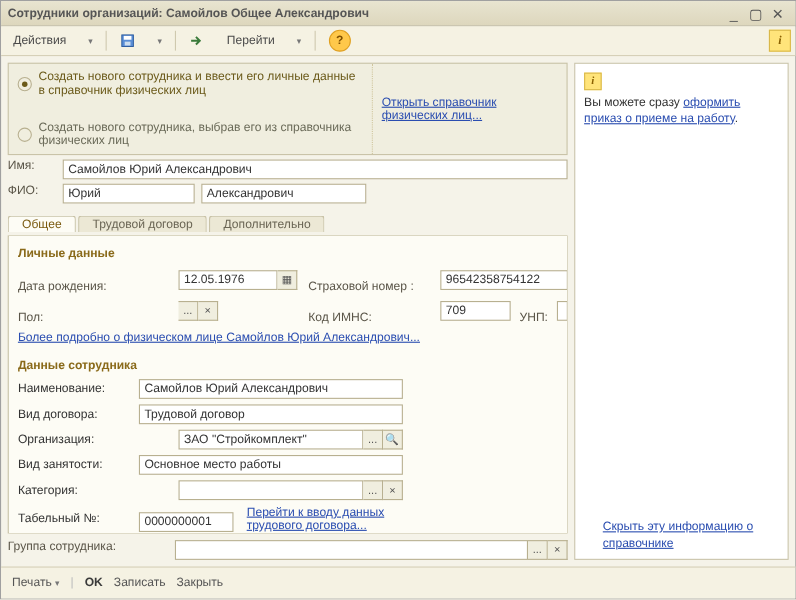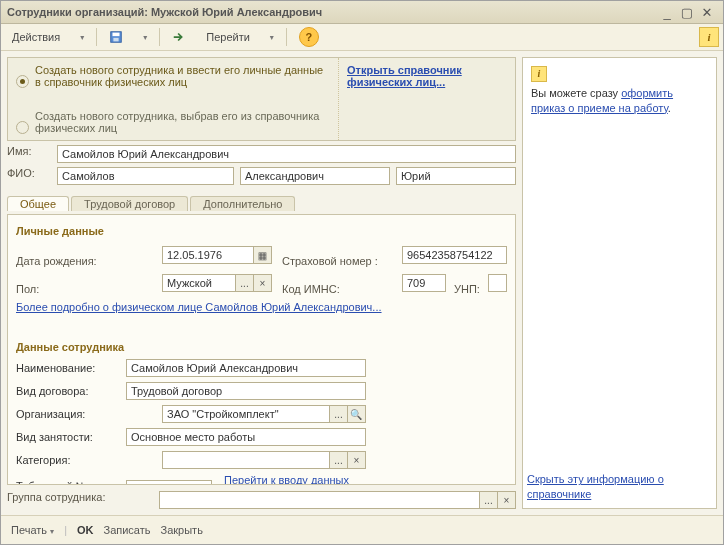--- a/index.html
+++ b/index.html
@@ -11,25 +11,25 @@
 .tbtn{padding:2px 6px;border:1px solid transparent;border-radius:3px;cursor:pointer;display:flex;align-items:center;gap:20px;color:#4a4a4a;}
 .tsep{width:1px;height:18px;background:#cfc9ae;margin:0 3px;}
 .drop{font-size:8px;color:#777;}
 .help-i{width:18px;height:18px;border-radius:50%;background:#ffc84a;border:1px solid #e0a020;display:flex;align-items:center;justify-content:center;color:#805000;font-weight:bold;font-size:11px;}
 .info-btn{margin-left:auto;width:18px;height:18px;background:#ffe47a;border:1px solid #d9b84a;display:flex;align-items:center;justify-content:center;color:#8a6000;font-weight:bold;font-style:italic;font-family:Georgia,serif;}
 .body{flex:1;display:flex;padding:6px;gap:6px;overflow:hidden;}
 .main{flex:1;display:flex;flex-direction:column;gap:4px;min-width:0;}
 .side{width:195px;border:1px solid #c9c3a8;background:#fff;padding:8px;box-sizing:border-box;font-size:11px;line-height:1.35;position:relative;}
 .optrow{display:flex;border:1px solid #c9c3a8;background:#f0eedf;}
 .optbox{flex:1;padding:6px 8px;}
-.optbox label{display:flex;gap:6px;align-items:flex-end;color:#6a6a58;}
+.optbox label{display:flex;gap:6px;align-items:center;color:#6a6a58;}
 .optbox label.sel{color:#6b5a1a;}
 .radio{width:11px;height:11px;border:1px solid #b8b090;border-radius:50%;margin-top:1px;flex-shrink:0;display:flex;align-items:center;justify-content:center;}
 .radio.on::after{content:"";width:5px;height:5px;border-radius:50%;background:#6b5a1a;}
-.optlink{width:160px;padding:6px 8px;color:#2a4db0;text-decoration:underline;cursor:pointer;border-left:1px dotted #cfc59d;display:flex;font-weight:bold;}
+.optlink{width:160px;padding:6px 8px;color:#2a4db0;text-decoration:underline;cursor:pointer;border-left:1px dotted #cfc59d;display:flex;align-items:center;}
 .fieldrow{display:flex;gap:6px;}
 .flabel{width:44px;color:#5a5548;}
 .input{flex:1;height:18px;border:1px solid #b8b090;background:#fff;padding:0 4px;display:flex;align-items:center;color:#333;box-sizing:border-box;}
 .input.mini{flex:none;}
 .tabs{display:flex;margin-top:6px;}
 .tab{padding:1px 12px;border:1px solid #c9c3a8;border-bottom:none;background:#ece8d5;color:#6a6554;margin-right:2px;border-radius:3px 3px 0 0;cursor:pointer;position:relative;top:1px;}
 .tab.active{background:#fdfcf5;color:#7a5a10;font-weight:normal;}
 .tabpanel{border:1px solid #c9c3a8;background:#fdfcf5;padding:8px;flex:1;overflow:auto;}
 .sect{color:#8a6a1a;font-weight:bold;margin:2px 0 6px 0;}
 .grid{display:grid;grid-template-columns:100px 1fr 110px 1fr;gap:4px 10px;align-items:center;}
@@ -38,30 +38,30 @@
 .inwrap .input{flex:1;}
 .inbtn{width:18px;height:18px;border:1px solid #b8b090;border-left:none;background:#f0eedf;display:flex;align-items:center;justify-content:center;font-size:10px;color:#555;cursor:pointer;box-sizing:border-box;}
 .link{color:#2a4db0;text-decoration:underline;cursor:pointer;}
 .grid2{display:grid;grid-template-columns:100px 240px;gap:5px 10px;align-items:center;}
 .footer{height:28px;border-top:1px solid #d6d0b8;background:#f5f2e3;display:flex;align-items:center;justify-content:flex-start;padding:0 10px;gap:10px;color:#555;}
 .footer .fbtn{cursor:pointer;}
 .footer .fbtn.bold{font-weight:bold;color:#3a3a3a;}
 .footer .fsep{color:#bbb;}
 .sidelink{color:#2a4db0;text-decoration:underline;cursor:pointer;}
 .side-info-icon{width:14px;height:14px;background:#ffe47a;border:1px solid #d9b84a;display:inline-flex;align-items:center;justify-content:center;color:#8a6000;font-style:italic;font-family:Georgia,serif;font-weight:bold;font-size:10px;margin-bottom:4px;}
-.side .bottomlink{position:absolute;bottom:6px;left:4px;right:8px;font-size:11px;}
+.side .bottomlink{position:absolute;bottom:6px;left:25px;right:8px;font-size:11px;}
 .icon-svg{width:14px;height:14px;}
 </style>
 </head>
 <body>
 
 <div class="window">
 
   <div class="titlebar">
-    <span class="title">Сотрудники организаций: Мужской Юрий Александрович</span>
+    <span class="title">Сотрудники организаций: Самойлов Общее Александрович</span>
     <span class="winbtn">_</span>
     <span class="winbtn">▢</span>
     <span class="winbtn">✕</span>
   </div>
 
   <div class="toolbar">
     <div class="tbtn">
         <span>Действия</span>
         <span class="drop">▾</span>
       </div>
@@ -109,28 +109,25 @@
       </div>
 
       <div class="fieldrow">
         <div class="flabel">Имя:</div>
         <div class="input">
             <span>Самойлов Юрий Александрович</span>
           </div>
       </div>
       <div class="fieldrow">
         <div class="flabel">ФИО:</div>
-        <div class="input">
-            <span>Самойлов</span>
+        <div class="input" style="max-width:120px">
+            <span>Юрий</span>
           </div>
         <div class="input" style="max-width:150px">
             <span>Александрович</span>
-          </div>
-        <div class="input" style="max-width:120px">
-            <span>Юрий</span>
           </div>
       </div>
 
       <div class="tabs">
         <div class="tab active"><span>Общее</span></div>
         <div class="tab"><span>Трудовой договор</span></div>
         <div class="tab"><span>Дополнительно</span></div>
       </div>
 
       <div class="tabpanel">
@@ -144,38 +141,35 @@
               </div>
               <div class="inbtn">▦</div>
             </div>
           <div class="lbl">Страховой номер :</div>
           <div class="input">
               <span>96542358754122</span>
             </div>
 
           <div class="lbl">Пол:</div>
           <div class="inwrap">
-              <div class="input mini" style="width:74px">
-                <span>Мужской</span>
-              </div>
               <div class="inbtn">...</div>
               <div class="inbtn">×</div>
             </div>
           <div class="lbl">Код ИМНС:</div>
           <div style="display:flex;gap:8px;align-items:center">
-            <div class="input mini" style="width:44px">
+            <div class="input mini" style="width:64px">
                 <span>709</span>
               </div>
             <div class="lbl" style="width:auto">УНП:</div>
             <div class="input" style="flex:1">
                 <span></span>
               </div>
           </div>
         </div>
-        <div style="margin:6px 0 28px 0"><span class="link">Более подробно о физическом лице Самойлов Юрий Александрович...</span></div>
+        <div style="margin:6px 0 14px 0"><span class="link">Более подробно о физическом лице Самойлов Юрий Александрович...</span></div>
 
         <div class="sect">Данные сотрудника</div>
         <div class="grid2">
           <div class="lbl">Наименование:</div>
           <div class="input">
               <span>Самойлов Юрий Александрович</span>
             </div>
 
           <div class="lbl">Вид договора:</div>
           <div class="input">

